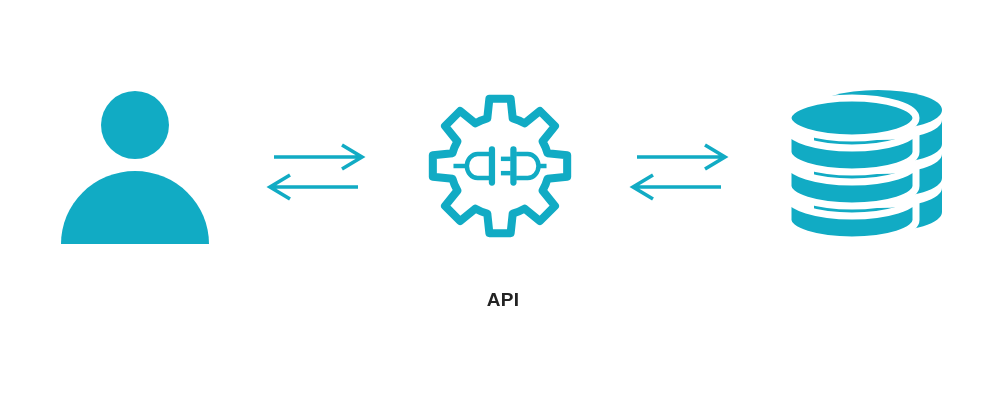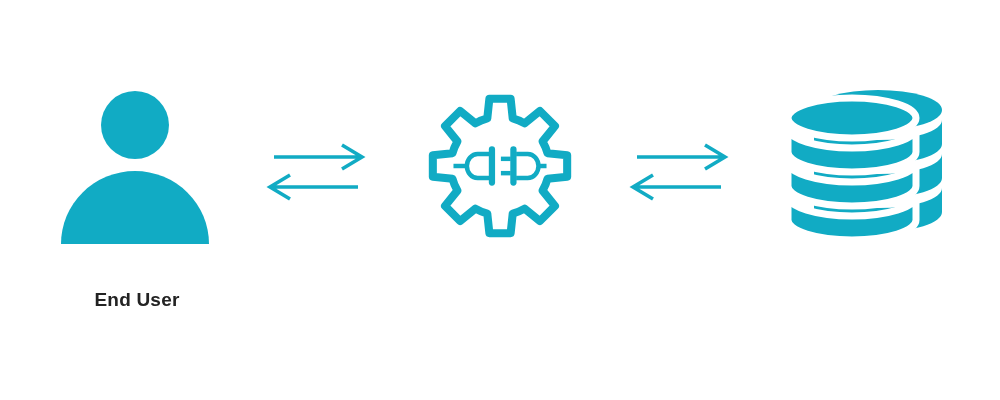--- a/index.html
+++ b/index.html
@@ -93,15 +93,15 @@
       <path class="accent-fill" d="M 28 102 A 64 20 0 0 0 156 102 L 156 126 A 64 20 0 0 1 28 126 Z"></path>
     </g>
     <g>
       <ellipse class="white-cut" cx="66" cy="32" rx="64" ry="20"></ellipse>
       <path class="white-cut" d="M 2 42 A 64 20 0 0 0 130 42 L 130 66 A 64 20 0 0 1 2 66 Z"></path>
       <path class="white-cut" d="M 2 76 A 64 20 0 0 0 130 76 L 130 100 A 64 20 0 0 1 2 100 Z"></path>
       <path class="white-cut" d="M 2 110 A 64 20 0 0 0 130 110 L 130 134 A 64 20 0 0 1 2 134 Z"></path>
     </g>
   </svg>
 
-  <div class="node-label" style="left:27px;">End User</div>
+  <div class="node-label" style="left:393px;">API</div>
 
 </div>
 
 </body></html>

